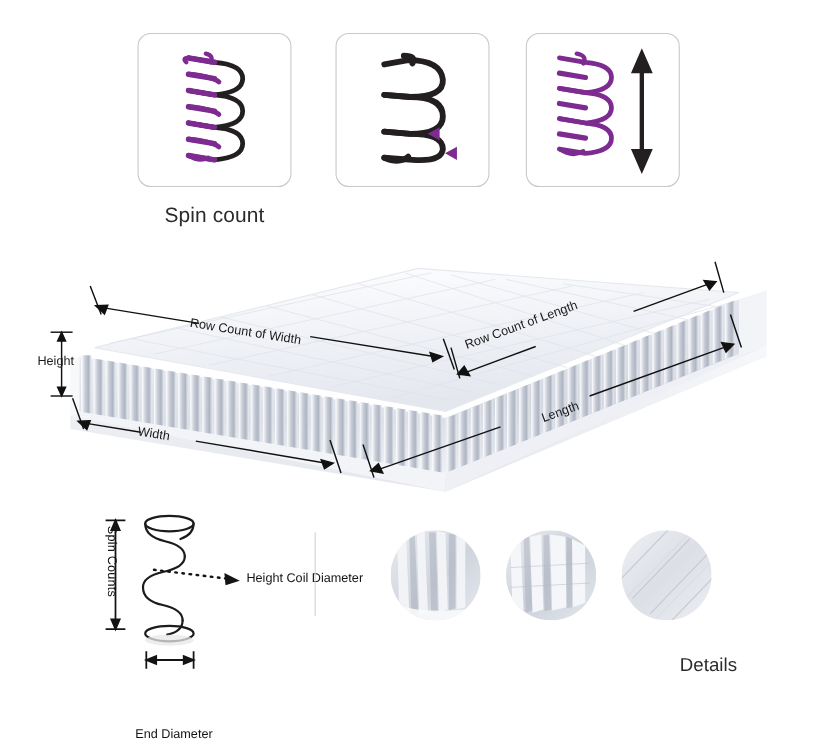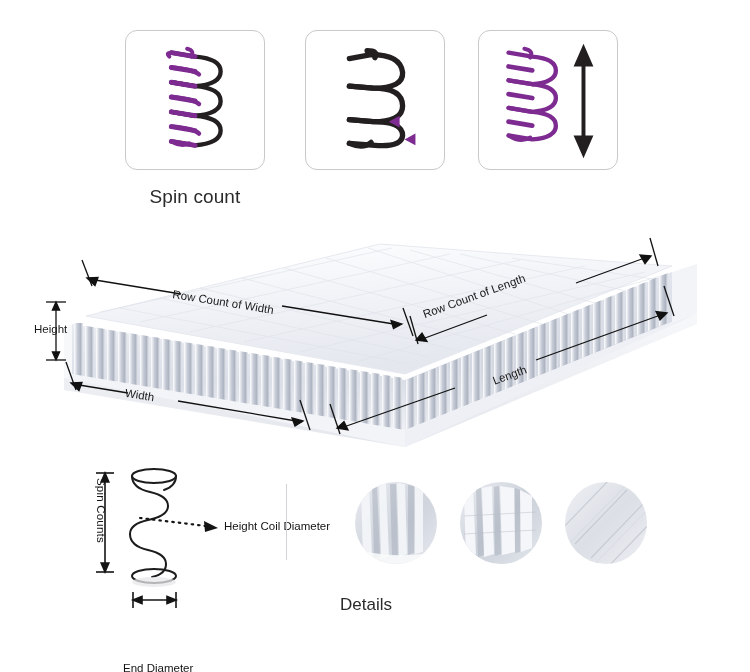--- a/index.html
+++ b/index.html
@@ -88,21 +88,21 @@
     border-radius: 50%;
     overflow: hidden;
   }
   .detail-circle.d0 { left: 15px; top: 12px; }
   .detail-circle.d1 { left: 120px; top: 12px; }
   .detail-circle.d2 { left: 225px; top: 12px; }
   .detail-circle svg { display:block; width:100%; height:100%; }
   .details-caption {
     position: absolute;
     left: 0px; top: 125px; width: 330px;
-    text-align: left;
+    text-align: right;
     font-size: 17px;
     color: #2b2b2b;
   }
 </style>
 </head>
 <body>
 
 <div id="page">
 
   <div class="feature-row">

